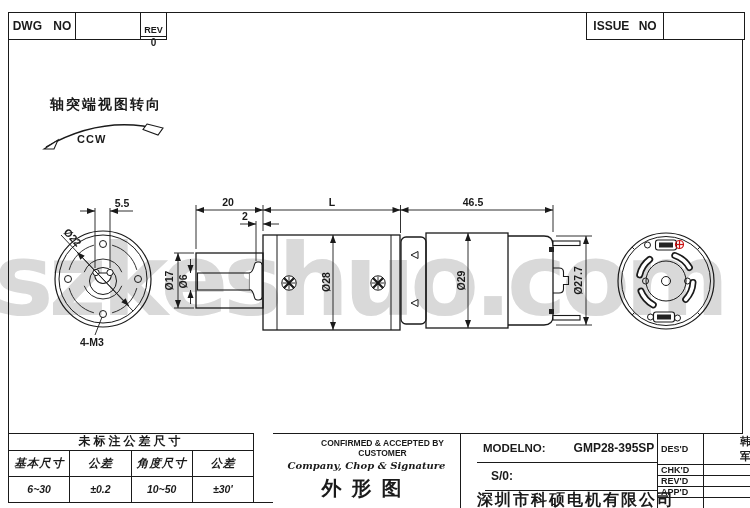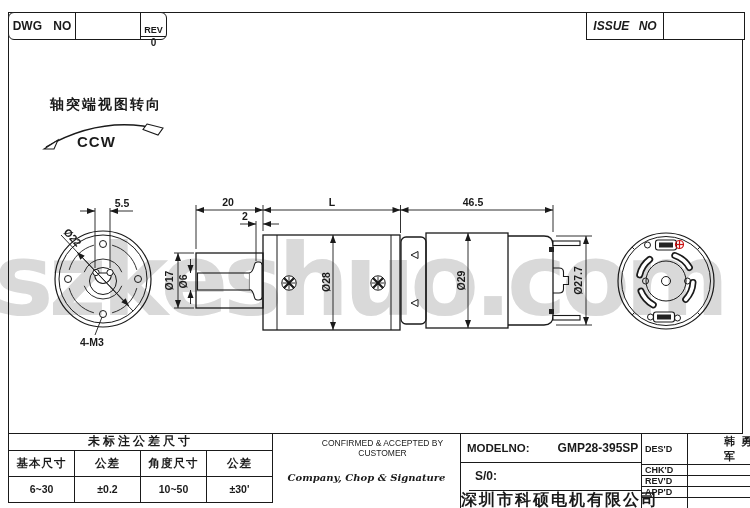--- a/index.html
+++ b/index.html
@@ -8,58 +8,58 @@
   .watermark{position:absolute;left:-6px;top:222px;font-size:100px;font-weight:bold;
              letter-spacing:-5px;color:#d9d9d9;font-family:"DejaVu Sans",sans-serif;
              white-space:nowrap;z-index:0;}
   svg.draw{position:absolute;left:0;top:0;z-index:1;}
   .frame{position:absolute;left:8px;top:12px;width:735px;height:491px;
          border:1.5px solid #1a1a1a;box-sizing:border-box;z-index:2;pointer-events:none;}
   .hbox{position:absolute;top:12px;height:28px;display:flex;border:1.5px solid #1a1a1a;
         box-sizing:border-box;background:#fff;z-index:3;}
   .hbox .cell{display:flex;align-items:center;justify-content:center;
               font-weight:bold;font-size:12px;}
-  .dwgbox{left:8px;border-radius:6px;}
+  .dwgbox{left:8px;}
   .dwg-label{width:66px;border-right:1.5px solid #1a1a1a;word-spacing:8px;}
   .dwg-value{width:64px;border-right:1.5px solid #1a1a1a;}
   .rev-col{width:25px;display:flex;flex-direction:column;}
   .rev-label{flex:1;border-bottom:1.5px solid #1a1a1a;font-size:9px;font-weight:bold;
              text-align:center;line-height:11px;margin-top:12px;}
   .rev-value{flex:1;font-size:10px;font-weight:bold;text-align:center;line-height:12px;}
   .issuebox{left:586px;}
-  .issue-label{width:76px;border-right:1.5px solid #1a1a1a;word-spacing:6px;font-style:italic;}
+  .issue-label{width:76px;border-right:1.5px solid #1a1a1a;word-spacing:6px;}
   .issue-value{width:80px;}
   .viewnote{position:absolute;left:50px;top:96px;font-size:14px;font-weight:bold;
             letter-spacing:2px;z-index:3;}
-  .ccw{position:absolute;left:77px;top:133px;font-size:15px;font-weight:bold;
+  .ccw{position:absolute;left:77px;top:133px;font-size:11px;font-weight:bold;
        letter-spacing:1px;z-index:3;}
   
-  .tolt{position:absolute;left:8px;top:433px;width:265px;height:70px;z-index:3;
+  .tolt{position:absolute;left:8px;top:433px;width:246px;height:70px;z-index:3;
         border:1.5px solid #1a1a1a;box-sizing:border-box;display:flex;
         flex-direction:column;background:#fff;}
   .tolt-title{height:16px;border-bottom:1.5px solid #1a1a1a;text-align:center;
               font-weight:bold;font-size:12px;line-height:15px;letter-spacing:3px;}
-  .tolt-row{flex:1;display:flex;}
+  .tolt-row{flex:1;display:flex;font-style:italic;}
   .tolt-row > div{flex:1;border-right:1.5px solid #1a1a1a;border-bottom:1.5px solid #1a1a1a;
         display:flex;align-items:center;justify-content:center;font-weight:bold;font-size:10.5px;}
   .tolt-row > div:last-child{border-right:none;}
   .tolt-row:last-child > div{border-bottom:none;}
   .tolt-head > div{font-size:11.5px;letter-spacing:1px;}
   
   .confirm{position:absolute;left:273px;top:433px;width:187px;height:70px;z-index:3;
            border-top:1.5px solid #1a1a1a;box-sizing:border-box;text-align:center;
            background:#fff;padding-top:4px;}
-  .confirm-l1{font-size:8.5px;font-weight:normal;margin-left:32px;}
+  .confirm-l1{font-size:8.5px;font-weight:bold;margin-left:32px;}
   .confirm-l2{font-size:10px;font-style:italic;font-weight:bold;
-              font-family:"DejaVu Serif",serif;margin-top:14px;}
+              font-family:"DejaVu Serif",serif;margin-top:2px;}
   .confirm-title{font-size:20px;font-weight:bold;letter-spacing:10px;margin-top:4px;}
   
   .tblock{position:absolute;left:460px;top:433px;width:283px;height:75px;z-index:3;
           border-top:1.5px solid #1a1a1a;border-left:1.5px solid #1a1a1a;
-          box-sizing:border-box;display:flex;background:#fff;}
+          box-sizing:border-box;display:flex;background:#fff;padding-left:16px;}
   .tb-left{width:180px;border-right:1.5px solid #1a1a1a;display:flex;flex-direction:column;}
   .tb-model,.tb-so{height:30px;border-bottom:1.5px solid #1a1a1a;display:flex;
           align-items:center;padding-left:6px;font-weight:bold;font-size:11.5px;}
   .tb-model-value{margin-left:28px;font-size:12px;}
   .tb-so{font-size:12px;margin-left:8px;}
   .tb-company{flex:1;text-align:center;font-size:16px;font-weight:bold;
               letter-spacing:2px;line-height:17px;white-space:nowrap;}
   .tb-right{flex:1;display:flex;flex-direction:column;}
   .tb-rrow{flex:1;display:flex;border-bottom:1.5px solid #1a1a1a;}
   .tb-rrow:last-child{border-bottom:none;gap:40px;}
@@ -271,20 +271,21 @@
     <div>6~30</div>
     <div>±0.2</div>
     <div>10~50</div>
     <div>±30'</div>
   </div>
 </div>
 
 <div class="confirm">
   <div class="confirm-l1">CONFIRMED &amp; ACCEPTED BY CUSTOMER</div>
   <div class="confirm-l2">Company, Chop &amp; Signature</div>
+  <div class="confirm-title">外形图</div>
 </div>
 
 <div class="tblock">
   <div class="tb-left">
     <div class="tb-model">
       <span>MODELNO:</span>
       <span class="tb-model-value">GMP28-395SP</span>
     </div>
     <div class="tb-so">
       <span>S/0:</span>

